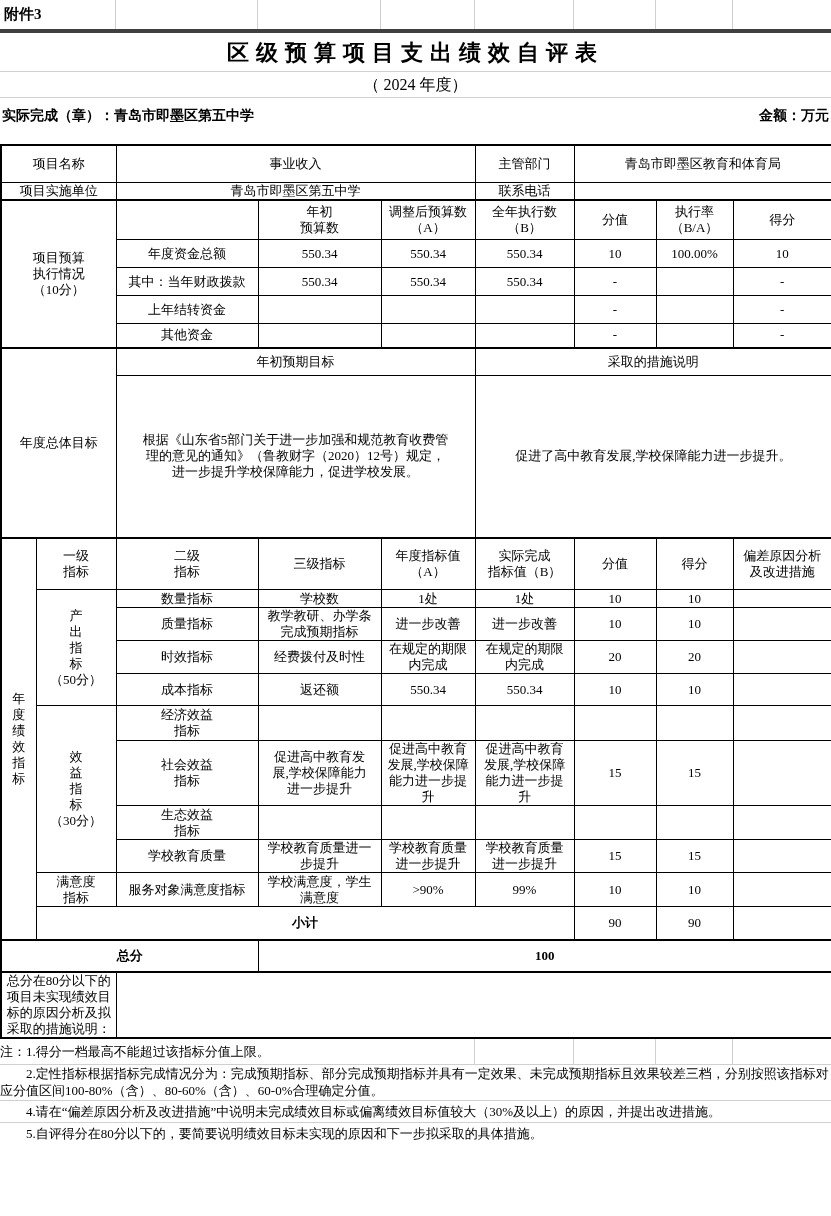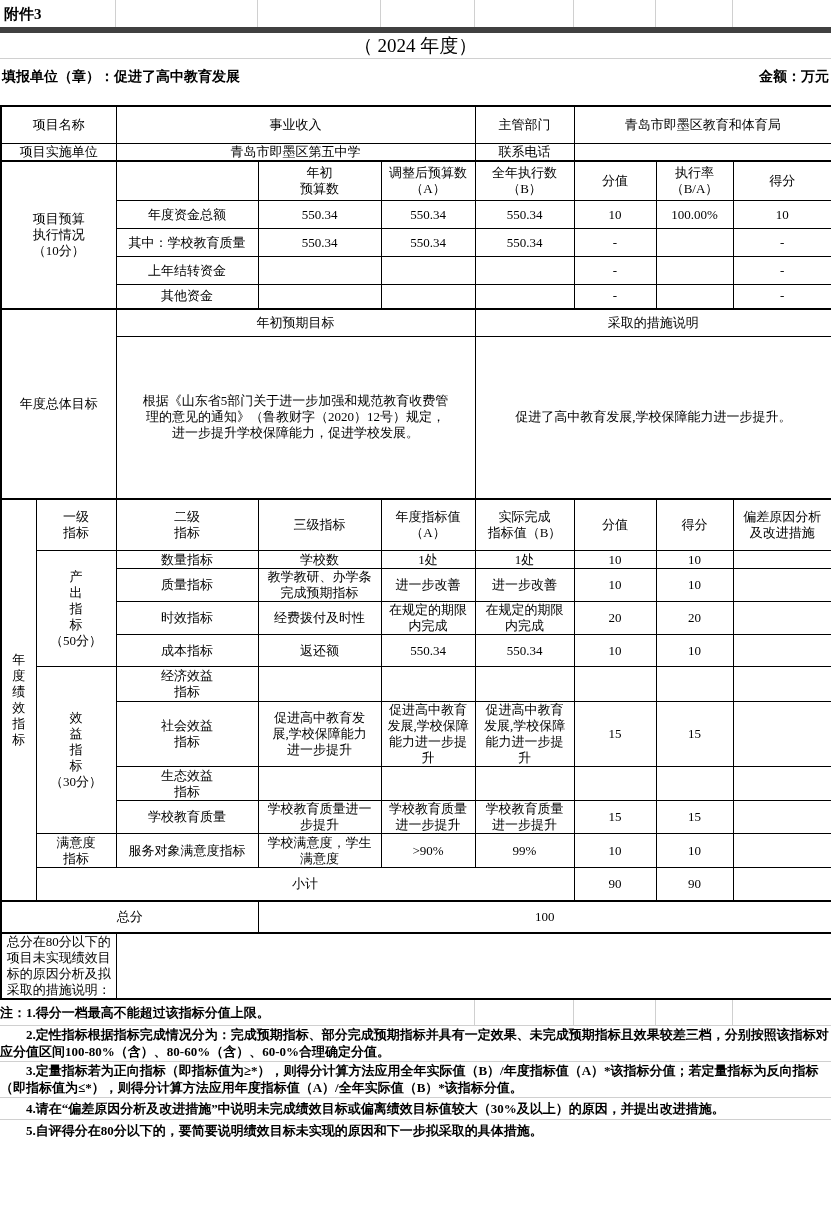--- a/index.html
+++ b/index.html
@@ -1,69 +1,70 @@
 <!DOCTYPE html>
 <html><head>
 <meta charset="utf-8">
 <style>
   html,body{margin:0;padding:0;background:#fff;color:#000;
     font-family:"Liberation Serif","DejaVu Serif",serif;}
   #page{position:relative;width:831px;height:1216px;background:#fff;overflow:hidden;}
 
   
-  .gridstrip{position:relative;height:33px;border-bottom:6px solid #404040;box-sizing:border-box;}
+  .gridstrip{position:relative;height:33px;border-bottom:4px solid #404040;box-sizing:border-box;}
   .gridstrip .vline{position:absolute;top:0;bottom:0;width:1px;background:#d0d0d0;}
   .attach{position:absolute;left:4px;top:5px;font-size:15px;font-weight:bold;}
 
   .titlerow{height:39px;line-height:39px;text-align:center;font-size:22px;font-weight:bold;
     letter-spacing:7px;border-bottom:1px solid #d0d0d0;box-sizing:border-box;}
-  .yearrow{height:26px;line-height:25px;text-align:center;font-size:19px;
+  .yearrow{height:26px;line-height:25px;text-align:center;font-size:16px;
     border-bottom:1px solid #d0d0d0;box-sizing:border-box;}
   .formline{height:46px;box-sizing:border-box;display:flex;justify-content:space-between;
     align-items:flex-start;padding:9px 2px 0 2px;font-size:14px;font-weight:bold;}
 
   table.main{border-collapse:collapse;table-layout:fixed;width:831px;
     border:2px solid #000;}
   table.main td{border:1px solid #000;text-align:center;vertical-align:middle;
     font-size:13px;line-height:16px;padding:0 2px;white-space:pre-line;overflow:hidden;}
   td.l{text-align:left;padding:0 3px;}
-  td.b{font-weight:normal;}
+  td.b{font-weight:bold;}
   td.lh20{line-height:20px;}
   td.lh30{line-height:30px;padding:0;}
   td.lh24{line-height:24px;padding:0;}
   .bb2{border-bottom-width:2px !important;}
 
   
   #notes{position:relative;font-size:13px;}
   .note{position:relative;border-bottom:1px solid #d0d0d0;box-sizing:border-box;
-    display:flex;flex-direction:column;justify-content:center;font-weight:bold;}
+    display:flex;flex-direction:column;justify-content:center;}
   .note p{margin:0;line-height:17px;}
   .note .ind{text-indent:2em;}
   .ngrid{position:absolute;top:0;bottom:0;width:1px;background:#d0d0d0;}
 </style>
 </head>
 <body>
 
 <div id="page">
 
   <div class="gridstrip">
     <span class="attach">附件3</span>
     <div class="vline" style="left:115px"></div>
     <div class="vline" style="left:257px"></div>
     <div class="vline" style="left:380px"></div>
     <div class="vline" style="left:474px"></div>
     <div class="vline" style="left:573px"></div>
     <div class="vline" style="left:655px"></div>
     <div class="vline" style="left:732px"></div>
   </div>
 
+  <div class="titlerow">区级预算项目支出绩效自评表</div>
   <div class="yearrow">（ 2024 年度）</div>
 
   <div class="formline">
-    <span>填报单位（章）：促进了高中教育发展</span>
+    <span>实际完成（章）：青岛市即墨区第五中学</span>
     <span>金额：万元</span>
   </div>
 
   <table class="main">
     <colgroup>
       <col style="width:35px">
         <col style="width:80px">
         <col style="width:142px">
       <col style="width:123px">
         <col style="width:94px">
@@ -106,21 +107,21 @@
     <tr style="height:28px">
       <td class="l">年度资金总额</td>
       <td>550.34</td>
       <td>550.34</td>
       <td>550.34</td>
       <td>10</td>
       <td>100.00%</td>
       <td>10</td>
     </tr>
     <tr style="height:28px">
-      <td class="l">其中：学校教育质量</td>
+      <td class="l">其中：当年财政拨款</td>
       <td>550.34</td>
       <td>550.34</td>
       <td>550.34</td>
       <td>-</td>
       <td></td>
       <td>-</td>
     </tr>
     <tr style="height:28px">
       <td>上年结转资金</td>
       <td></td>
@@ -314,23 +315,20 @@
     <div class="note" style="height:26px">
       <div class="ngrid" style="left:474px"></div>
       <div class="ngrid" style="left:573px"></div>
       <div class="ngrid" style="left:655px"></div>
       <div class="ngrid" style="left:732px"></div>
       <p>注：1.得分一档最高不能超过该指标分值上限。</p>
     </div>
     <div class="note" style="height:36px">
       <p class="ind">2.定性指标根据指标完成情况分为：完成预期指标、部分完成预期指标并具有一定效果、未完成预期指标且效果较差三档，分别按照该指标对应分值区间100-80%（含）、80-60%（含）、60-0%合理确定分值。</p>
     </div>
-    <div class="note" style="height:36px">
-      <p class="ind">3.定量指标若为正向指标（即指标值为≥*），则得分计算方法应用全年实际值（B）/年度指标值（A）*该指标分值；若定量指标为反向指标（即指标值为≤*），则得分计算方法应用年度指标值（A）/全年实际值（B）*该指标分值。</p>
-    </div>
     <div class="note" style="height:22px">
       <p class="ind">4.请在“偏差原因分析及改进措施”中说明未完成绩效目标或偏离绩效目标值较大（30%及以上）的原因，并提出改进措施。</p>
     </div>
     <div class="note" style="height:21px;border-bottom:none">
       <p class="ind">5.自评得分在80分以下的，要简要说明绩效目标未实现的原因和下一步拟采取的具体措施。</p>
     </div>
   </div>
 
 </div>
 

